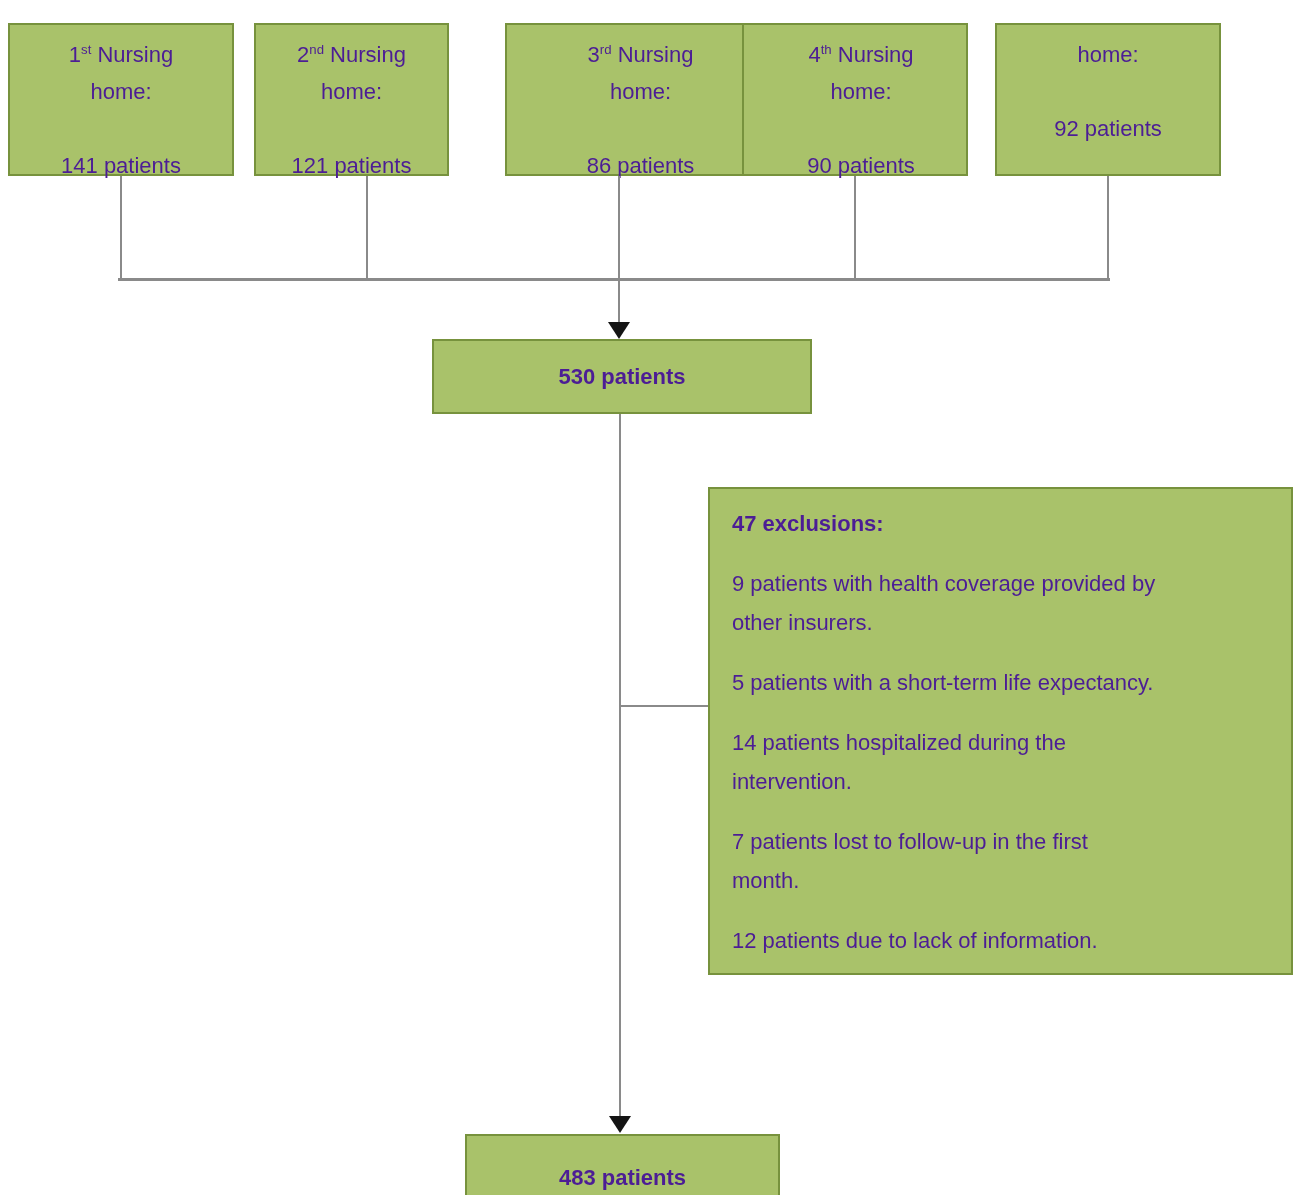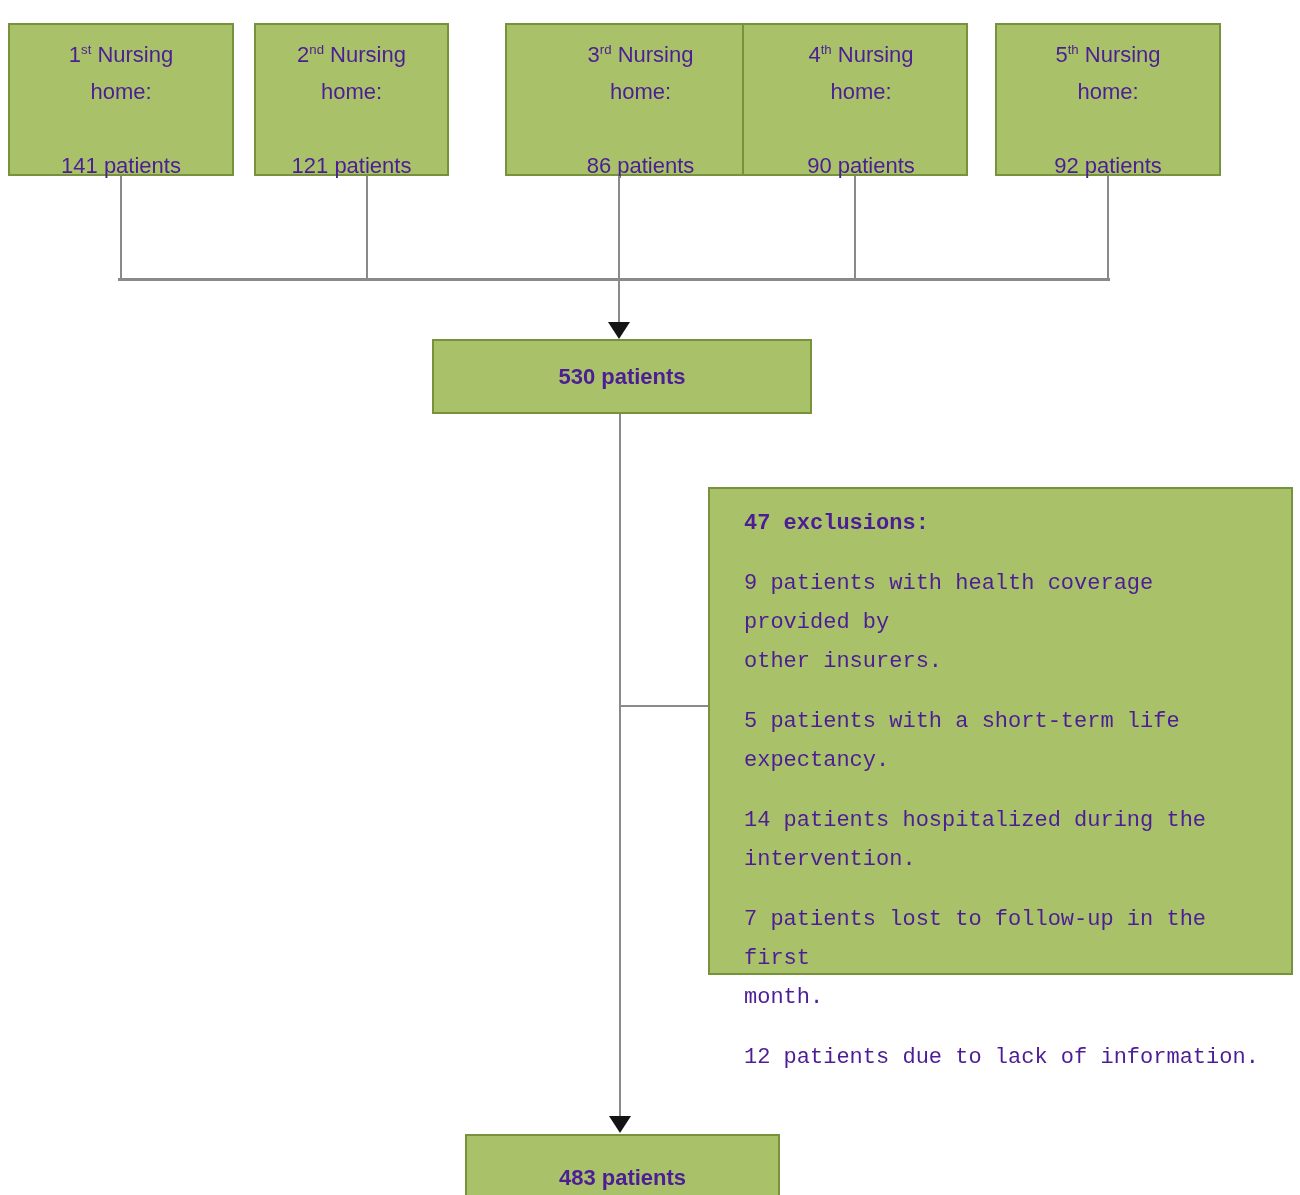--- a/index.html
+++ b/index.html
@@ -30,23 +30,22 @@
   }
   .nh-spacer{height:37px;}
   .total-box{
     display:flex;align-items:center;justify-content:center;
     font-size:22px;font-weight:bold;
     text-align:center;
   }
   .excl-box{
     font-size:22px;
     line-height:39px;
-    padding:15px 20px 0 34px;
+    padding:15px 20px 0 22px;
     text-align:left;
-    font-family:Liberation Mono, monospace;
   }
   .excl-heading{font-weight:bold;}
   .excl-item{
     white-space:pre-line;
     margin-top:21px;
   }
   .vline{position:absolute;width:2px;background:#8a8a8a;}
   .hline{position:absolute;height:3px;background:#8a8a8a;}
   .hline-thin{position:absolute;height:2px;background:#8a8a8a;}
   .arrowhead{
@@ -84,21 +83,20 @@
   </div>
 
   <div class="box nh-box" style="left:742px;top:7px;width:226px;height:153px;padding-left:12px;">
     <div><span>4</span><sup>th</sup><span> Nursing</span></div>
     <div>home:</div>
     <div class="nh-spacer"></div>
     <div>90 patients</div>
   </div>
 
   <div class="box nh-box" style="left:995px;top:7px;width:226px;height:153px;">
-    <div><span>5</span><sup>th</sup><span> Nursing</span></div>
     <div>home:</div>
     <div class="nh-spacer"></div>
     <div>92 patients</div>
   </div>
 
   <div class="vline" style="left:120px;top:160px;height:104px;"></div>
   <div class="vline" style="left:366px;top:160px;height:104px;"></div>
   <div class="vline" style="left:618px;top:160px;height:147px;"></div>
   <div class="vline" style="left:854px;top:160px;height:104px;"></div>
   <div class="vline" style="left:1107px;top:160px;height:104px;"></div>

